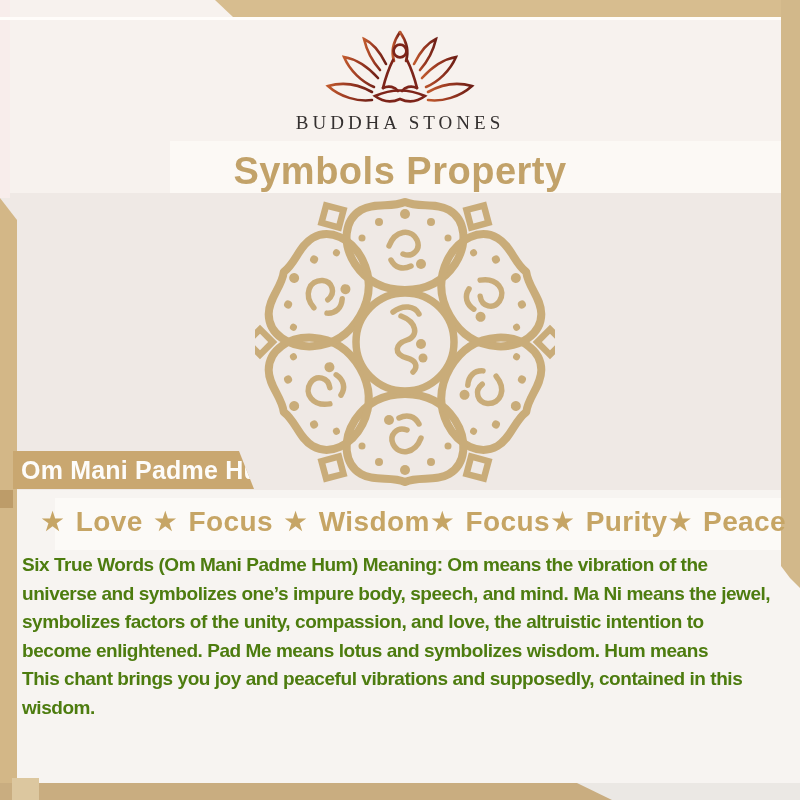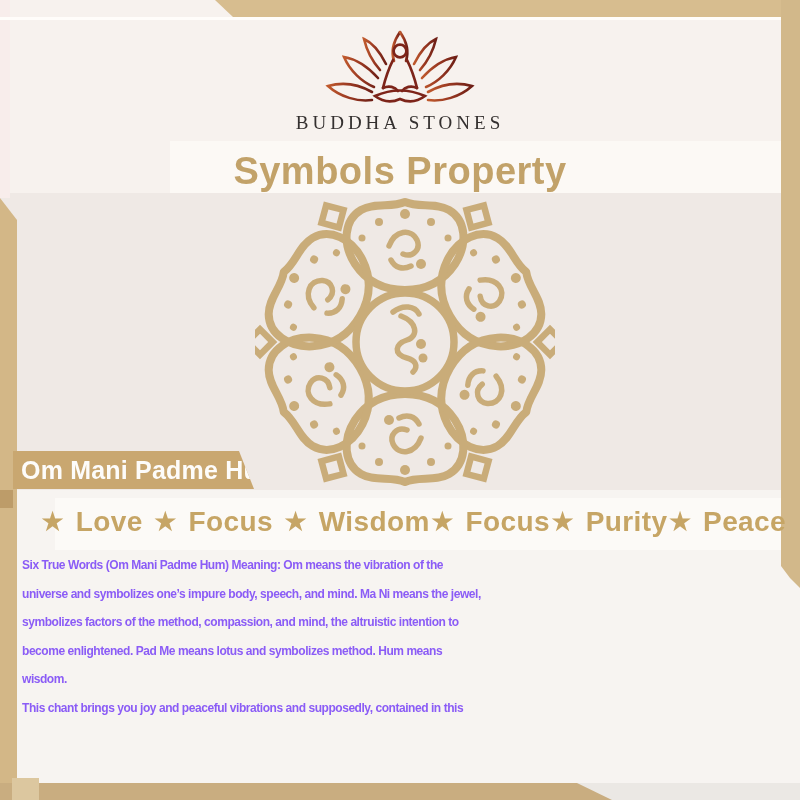--- a/index.html
+++ b/index.html
@@ -51,21 +51,21 @@
   }
   
   .traits-line{
     position:absolute;left:13px;top:505px;width:800px;text-align:center;
     font-size:28px;font-weight:bold;color:#c6a565;letter-spacing:0.4px;word-spacing:2px;
     white-space:nowrap;
   }
   
   .desc{
     position:absolute;left:22px;top:551px;width:778px;
-    font-size:12px;font-weight:bold;color:#8b5cf6;letter-spacing:-0.45px;
+    font-size:19px;font-weight:bold;color:#4d7c0f;letter-spacing:-0.45px;
     line-height:28.6px;
   }
   .desc-line{white-space:nowrap;}
 </style>
 </head>
 <body>
 
 <div class="stage">
 
   <div class="section-mid"></div>
@@ -170,19 +170,19 @@
 
   <div class="ribbon">
     <div class="ribbon-label">Om Mani Padme Hum</div>
   </div>
 
   <div class="traits-line">★ Love ★ Focus ★ Wisdom★ Focus★ Purity★ Peace</div>
 
   <div class="desc">
     <div class="desc-line">Six True Words (Om Mani Padme Hum) Meaning: Om means the vibration of the</div>
     <div class="desc-line">universe and symbolizes one’s impure body, speech, and mind. Ma Ni means the jewel,</div>
-    <div class="desc-line">symbolizes factors of the method, compassion, and mind, the altruistic intention to</div>
-    <div class="desc-line">become enlightened. Pad Me means lotus and symbolizes method. Hum means</div>
+    <div class="desc-line">symbolizes factors of the unity, compassion, and love, the altruistic intention to</div>
+    <div class="desc-line">become enlightened. Pad Me means lotus and symbolizes wisdom. Hum means</div>
+    <div class="desc-line">This chant brings you joy and peaceful vibrations and supposedly, contained in this</div>
     <div class="desc-line">wisdom.</div>
-    <div class="desc-line">This chant brings you joy and peaceful vibrations and supposedly, contained in this</div>
   </div>
 
 </div>
 
 </body></html>

